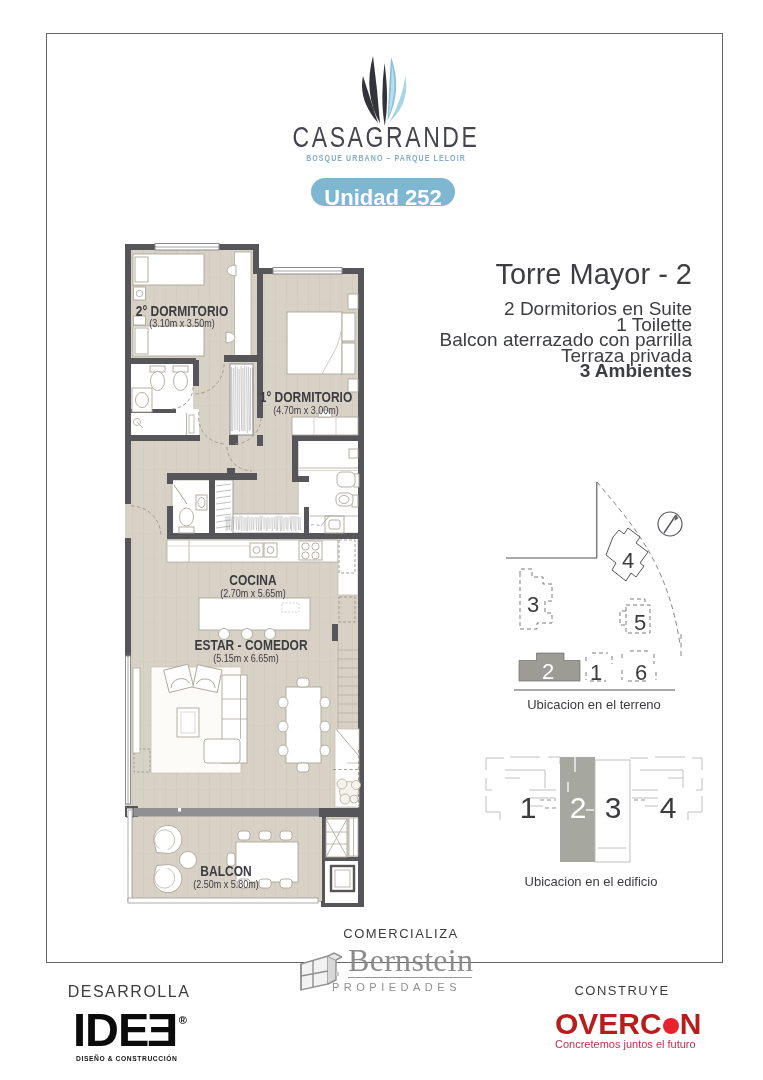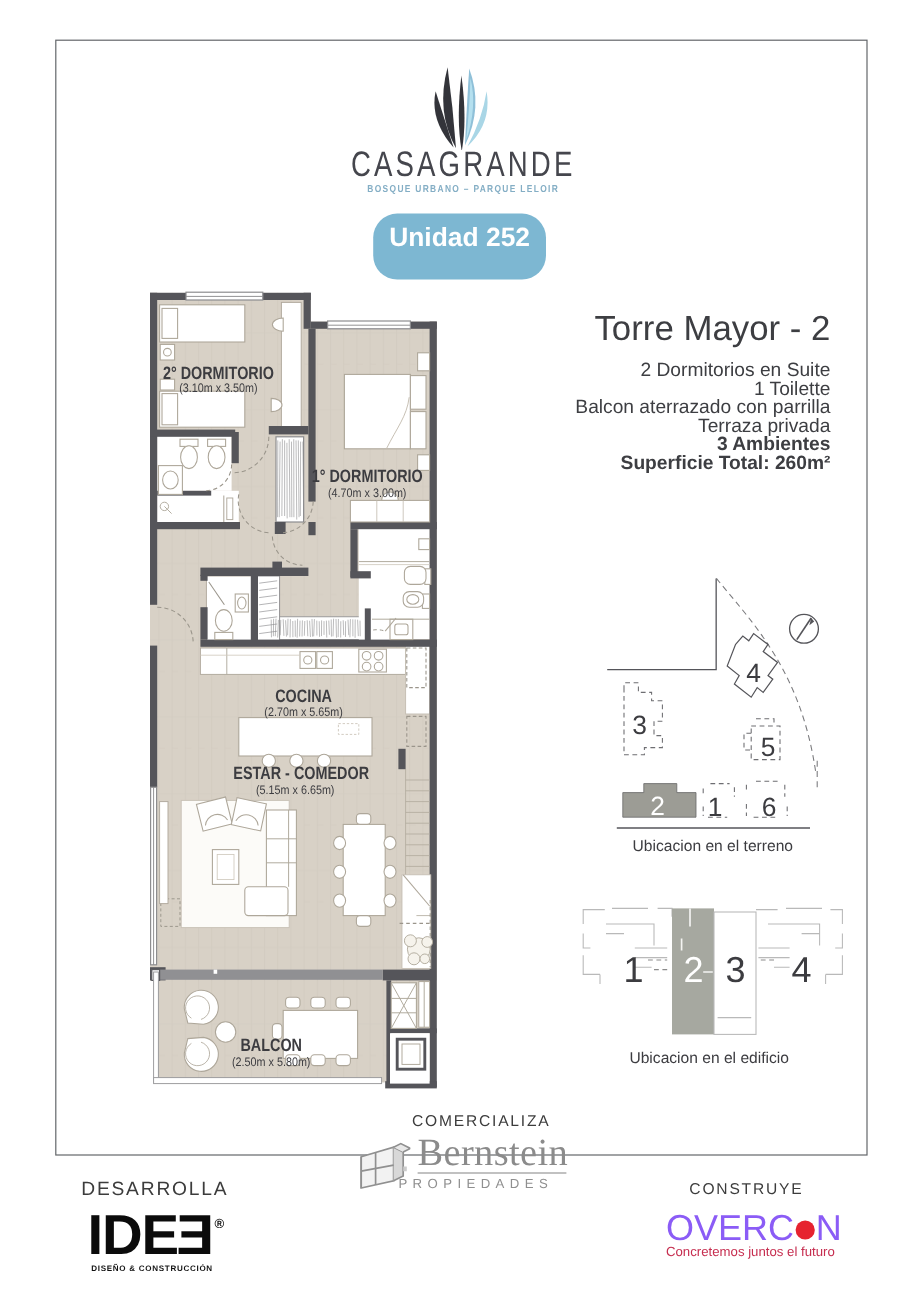--- a/index.html
+++ b/index.html
@@ -18,31 +18,30 @@
   <path d="M23.5,8 Q19,45 23.8,71 Q28.5,45 23.5,8 Z" fill="#33343a"></path>
   <path d="M30,2 Q42,34 26.5,66 Q28,32 30,2 Z" fill="#8fc0d8"></path>
   <path d="M31,10 Q37,34 27.5,62 Q30.5,33 31,10 Z" fill="#b5e0ef"></path>
   <path d="M44.5,21 Q49,48 28.5,67 Q41,44 44.5,21 Z" fill="#a9d6e6"></path>
 </svg>
 
 <div class="abs" style="left:386px;top:120px;transform:translateX(-50%) scaleY(1.28);transform-origin:top center;font-size:23px;letter-spacing:2.6px;color:#45464d;white-space:nowrap;">CASAGRANDE</div>
 
 <div class="abs" style="left:386px;top:154px;transform:translateX(-50%) scaleY(1.2);transform-origin:top center;font-size:7px;font-weight:bold;letter-spacing:1.1px;color:#84aec5;white-space:nowrap;">BOSQUE URBANO – PARQUE LELOIR</div>
 
-<div class="abs" style="left:311px;top:178px;width:144px;height:55px;background:#7db7d2;border-radius:20px;text-align:center;line-height:39px;font-size:22px;font-weight:bold;color:#fff;">Unidad 252</div>
+<div class="abs" style="left:311px;top:178px;width:144px;height:28px;background:#7db7d2;border-radius:20px;text-align:center;line-height:39px;font-size:22px;font-weight:bold;color:#fff;">Unidad 252</div>
 
 <div class="abs" style="right:71px;top:260px;text-align:right;color:#3d3e42;white-space:nowrap;">
   <div style="font-size:29px;line-height:29px;letter-spacing:0px;">Torre Mayor - 2</div>
-  <div style="font-size:16px;line-height:15.6px;margin-top:12px;text-align:right;">
+  <div style="font-size:19px;line-height:15.6px;margin-top:12px;text-align:right;">
     2 Dormitorios en Suite<br>
     1 Toilette<br>
     Balcon aterrazado con parrilla<br>
     Terraza privada<br>
     <b>3 Ambientes</b><br>
-    <b>Superficie Total: 260m²</b>
   </div>
 </div>
 
 <svg class="abs" style="left:118px;top:238px;" width="260" height="680" viewBox="118 238 260 680">
  <defs>
   <pattern id="wd" width="11" height="64" patternUnits="userSpaceOnUse">
     <line x1="0.5" y1="0" x2="0.5" y2="64" stroke="#cdc6bb" stroke-width="0.8"></line>
     <line x1="0" y1="21.5" x2="11" y2="21.5" stroke="#cfc8bd" stroke-width="0.6"></line>
     <line x1="0" y1="47.5" x2="5.5" y2="47.5" stroke="#cfc8bd" stroke-width="0.6"></line>
   </pattern>
@@ -535,15 +534,15 @@
       <line x1="15" y1="10.5" x2="15" y2="37.5"></line>
       <path d="M30,6 L36,3 L44,7 L38,10" fill="#e8e8e8"></path>
       <path d="M38,22 L41,22 L41,26 L38,26" fill="#cccccc" stroke="none"></path>
     </g>
   </svg>
   <div style="margin-left:50px;font-family:'Liberation Serif',serif;font-size:32px;color:#8b8b8b;line-height:25px;border-bottom:1.5px solid #999;padding-bottom:4px;letter-spacing:0.3px;width:124px;">Bernstein</div>
   <div style="margin-left:34px;font-size:11px;color:#8f8f8f;letter-spacing:4.5px;margin-top:3px;">PROPIEDADES</div>
 </div>
 
 <div class="abs" style="left:555px;top:1010px;">
-  <div style="font-size:30px;font-weight:400;color:#8b5cf6;letter-spacing:0px;white-space:nowrap;line-height:28px;">OVERC<span style="display:inline-block;width:16px;height:16px;background:#e6232f;border-radius:50%;margin:0 1px;"></span>N</div>
+  <div style="font-size:30px;font-weight:700;color:#b91c1c;letter-spacing:0px;white-space:nowrap;line-height:28px;">OVERC<span style="display:inline-block;width:16px;height:16px;background:#e6232f;border-radius:50%;margin:0 1px;"></span>N</div>
   <div style="font-size:11px;color:#c62d4f;margin-top:0px;">Concretemos juntos el futuro</div>
 </div>
 
 </body></html>

